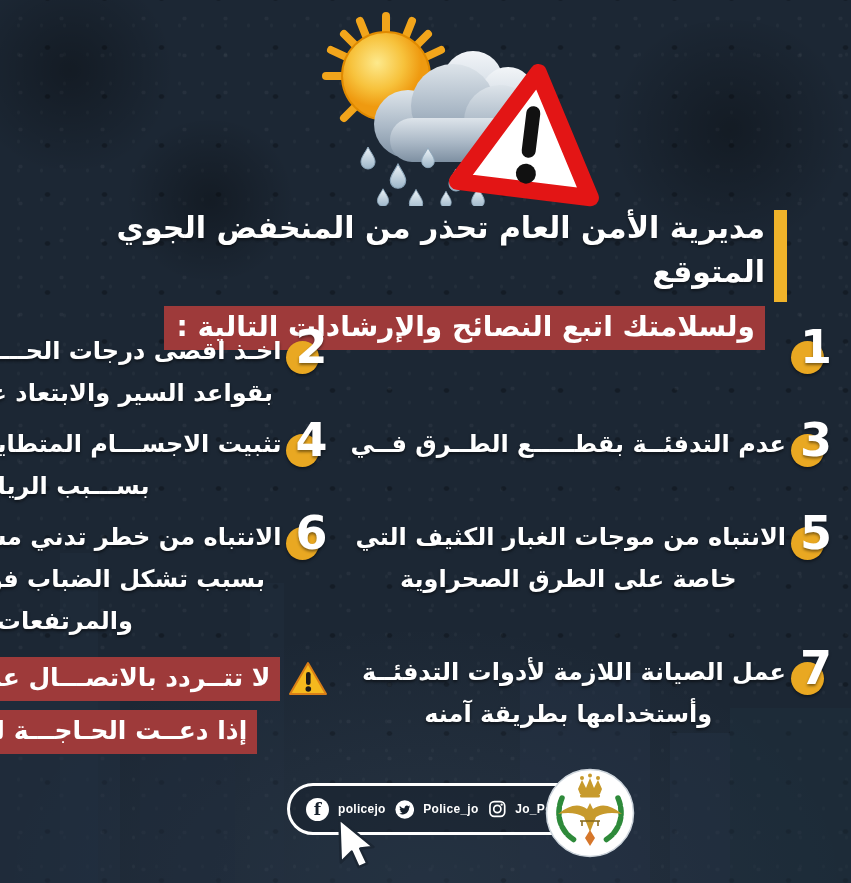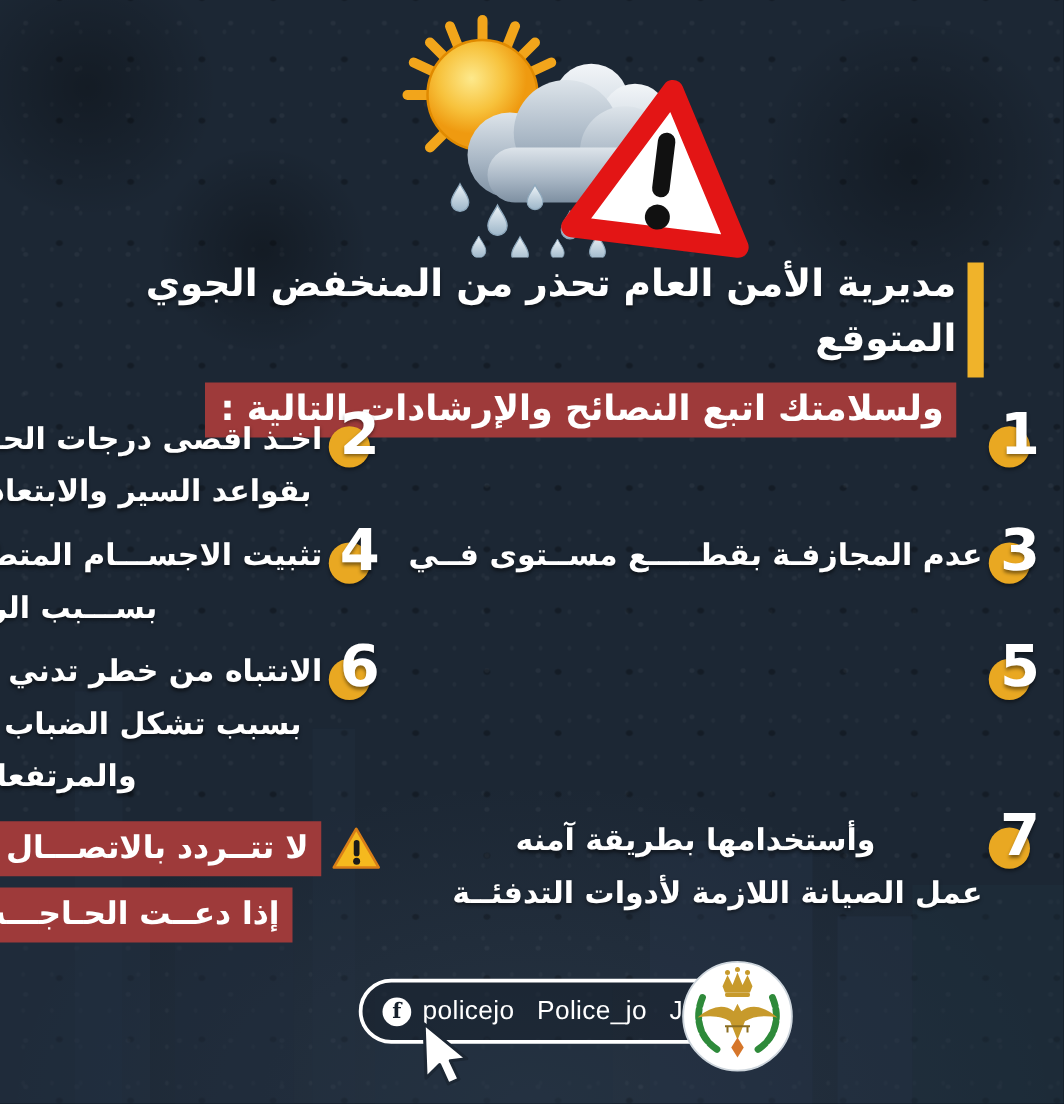--- a/index.html
+++ b/index.html
@@ -41,21 +41,21 @@
   .txt .l{display:block;text-align:right;white-space:nowrap;}
   .txt .lc{text-align:center;}
   
   .emergency{direction:rtl;padding-top:6px;}
   .em-line1{display:flex;align-items:center;gap:8px;}
   .em-line1 .red-chip,.em-line2 .red-chip{font-size:25px;line-height:38px;white-space:nowrap;}
   .em-line2{display:flex;justify-content:center;margin-top:9px;}
   
   .social-bar{position:absolute;left:287px;top:783px;width:268px;height:46px;border:3px solid #fff;border-radius:27px;
     display:flex;align-items:center;gap:9px;padding:0 16px;background:rgba(10,16,24,0.25);}
-  .handle{color:#fff;font-weight:normal;font-size:21px;font-family:"Liberation Sans", sans-serif;letter-spacing:.3px;white-space:nowrap;}
+  .handle{color:#fff;font-weight:bold;font-size:12px;font-family:"Liberation Sans", sans-serif;letter-spacing:.3px;white-space:nowrap;}
   .icon-circle{width:23px;height:23px;border-radius:50%;background:#fff;color:#16202c;font-weight:bold;
     display:flex;align-items:center;justify-content:center;font-size:17px;flex:none;font-family:"DejaVu Serif", serif;}
   .logo{position:absolute;left:545px;top:768px;}
   .cursor{position:absolute;left:330px;top:816px;}
 </style>
 </head>
 <body>
 
 <div class="canvas">
 
@@ -190,41 +190,43 @@
         <span class="l lc">بقواعد السير والابتعاد عن الســرعة</span>
       </span>
     </div>
 
     <div class="tip">
       <span class="badge">
         <span class="circle"></span>
         <span class="digit">3</span>
       </span>
       <span class="txt">
-        <span class="l">عدم المجازفـة بقطـــــع مســتوى فــي</span>
+        <span class="l">عدم التدفئــة بقطـــــع الطــرق فــي</span>
       </span>
     </div>
 
     <div class="tip">
       <span class="badge">
         <span class="circle"></span>
         <span class="digit">4</span>
       </span>
       <span class="txt">
         <span class="l">تثبيت الاجســـام المتطايرة</span>
         <span class="l lc">بســـبب الرياح</span>
       </span>
     </div>
 
     <div class="tip">
       <span class="badge">
         <span class="circle"></span>
         <span class="digit">5</span>
       </span>
       <span class="txt">
+        <span class="l">الانتباه من موجات الغبار الكثيف التي</span>
+        <span class="l lc">خاصة على الطرق الصحراوية</span>
       </span>
     </div>
 
     <div class="tip">
       <span class="badge">
         <span class="circle"></span>
         <span class="digit">6</span>
       </span>
       <span class="txt">
         <span class="l">الانتباه من خطر تدني مستوى الرؤية</span>
@@ -232,22 +234,22 @@
         <span class="l lc">والمرتفعات</span>
       </span>
     </div>
 
     <div class="tip">
       <span class="badge">
         <span class="circle"></span>
         <span class="digit">7</span>
       </span>
       <span class="txt">
+        <span class="l">عمل الصيانة اللازمة لأدوات التدفئــة</span>
         <span class="l lc">وأستخدامها بطريقة آمنه</span>
-        <span class="l">عمل الصيانة اللازمة لأدوات التدفئــة</span>
       </span>
     </div>
 
     <div class="emergency">
       <div class="em-line1">
         <svg width="40" height="36" viewBox="0 0 40 36">
           <polygon points="20,2 38,33 2,33" fill="#F5B91E" stroke="#d97e17" stroke-width="2" stroke-linejoin="round"></polygon>
           <rect x="18" y="11" width="4.6" height="13" rx="2.3" fill="#1a1a1a"></rect>
           <circle cx="20.3" cy="28" r="2.8" fill="#1a1a1a"></circle>
         </svg>

